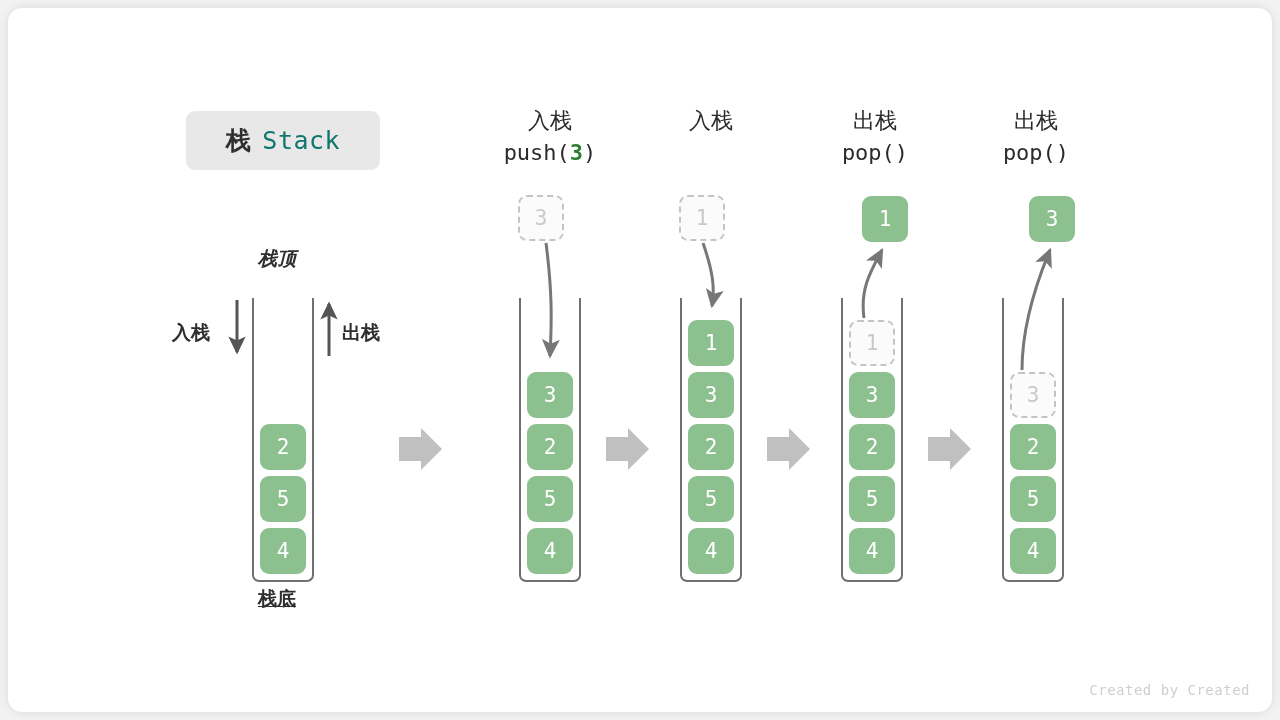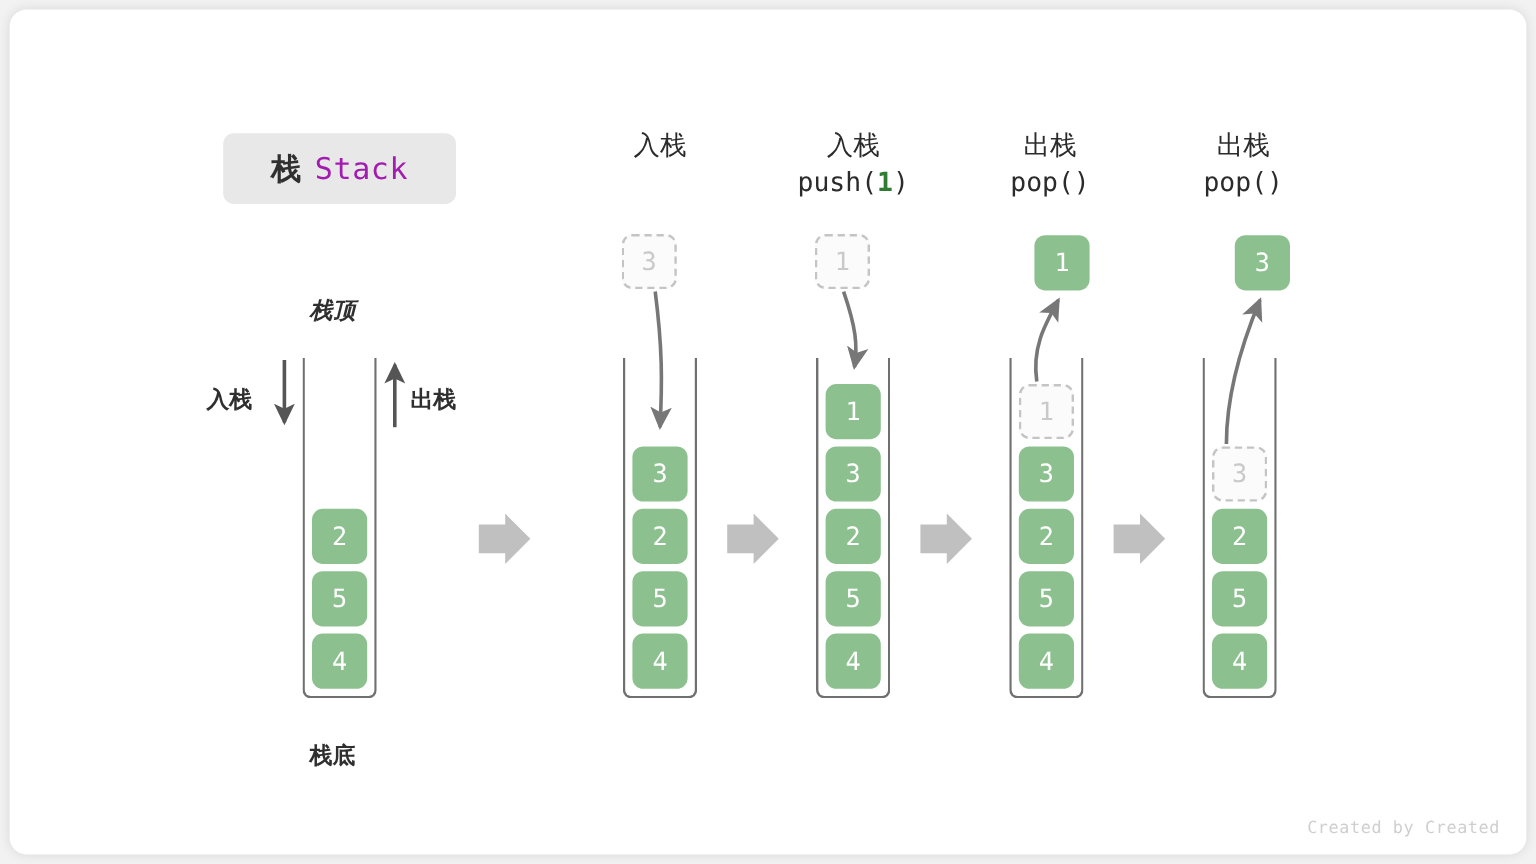--- a/index.html
+++ b/index.html
@@ -47,21 +47,21 @@
   .title-cn {
     font-family: "Liberation Sans", "DejaVu Sans", sans-serif;
     font-weight: bold;
     font-size: 25px;
     color: #2f2f2f;
     letter-spacing: 0.5px;
   }
   .title-en {
     font-family: "DejaVu Sans Mono", "Liberation Mono", monospace;
     font-size: 25px;
-    color: #a21caf;
+    color: #0f766e;
     margin-left: 11px;
     letter-spacing: 0.5px;
   }
 
   
   .cn-label {
     position: absolute;
     font-family: "Liberation Sans", "DejaVu Sans", sans-serif;
     font-weight: bold;
     font-size: 19px;
@@ -157,42 +157,42 @@
 
 <div id="canvas">
   <div class="card"></div>
 
   <div class="title-chip">
     <span class="title-cn">栈</span>
     <span class="title-en">Stack</span>
   </div>
 
   <div class="cn-label" style="left:258px; top:246px;font-style:italic;">栈顶</div>
-  <div class="cn-label" style="left:258px; top:617px;">栈底</div>
+  <div class="cn-label" style="left:258px; top:586px;text-decoration:underline;">栈底</div>
   <div class="cn-label" style="left:172px; top:320px;">入栈</div>
   <div class="cn-label" style="left:342px; top:320px;">出栈</div>
 
   <div class="stack-container" style="left:252px; top:298px; width:62px; height:284px;"></div>
   <div class="cell filled" style="left:260px; top:424px;">2</div>
   <div class="cell filled" style="left:260px; top:476px;">5</div>
   <div class="cell filled" style="left:260px; top:528px;">4</div>
 
   <div class="op-caption" style="left:460px; top:106px;">
     <span class="op-cn">入栈</span>
+    <span class="op-code"><span>push(</span><span class="arg">3</span><span>)</span></span>
   </div>
   <div class="cell ghost" style="left:518px; top:195px;">3</div>
   <div class="stack-container" style="left:519px; top:298px; width:62px; height:284px;"></div>
   <div class="cell filled" style="left:527px; top:372px;">3</div>
   <div class="cell filled" style="left:527px; top:424px;">2</div>
   <div class="cell filled" style="left:527px; top:476px;">5</div>
   <div class="cell filled" style="left:527px; top:528px;">4</div>
 
   <div class="op-caption" style="left:621px; top:106px;">
     <span class="op-cn">入栈</span>
-    <span class="op-code"><span>push(</span><span class="arg">1</span><span>)</span></span>
   </div>
   <div class="cell ghost" style="left:679px; top:195px;">1</div>
   <div class="stack-container" style="left:680px; top:298px; width:62px; height:284px;"></div>
   <div class="cell filled" style="left:688px; top:320px;">1</div>
   <div class="cell filled" style="left:688px; top:372px;">3</div>
   <div class="cell filled" style="left:688px; top:424px;">2</div>
   <div class="cell filled" style="left:688px; top:476px;">5</div>
   <div class="cell filled" style="left:688px; top:528px;">4</div>
 
   <div class="op-caption" style="left:785px; top:106px;">

